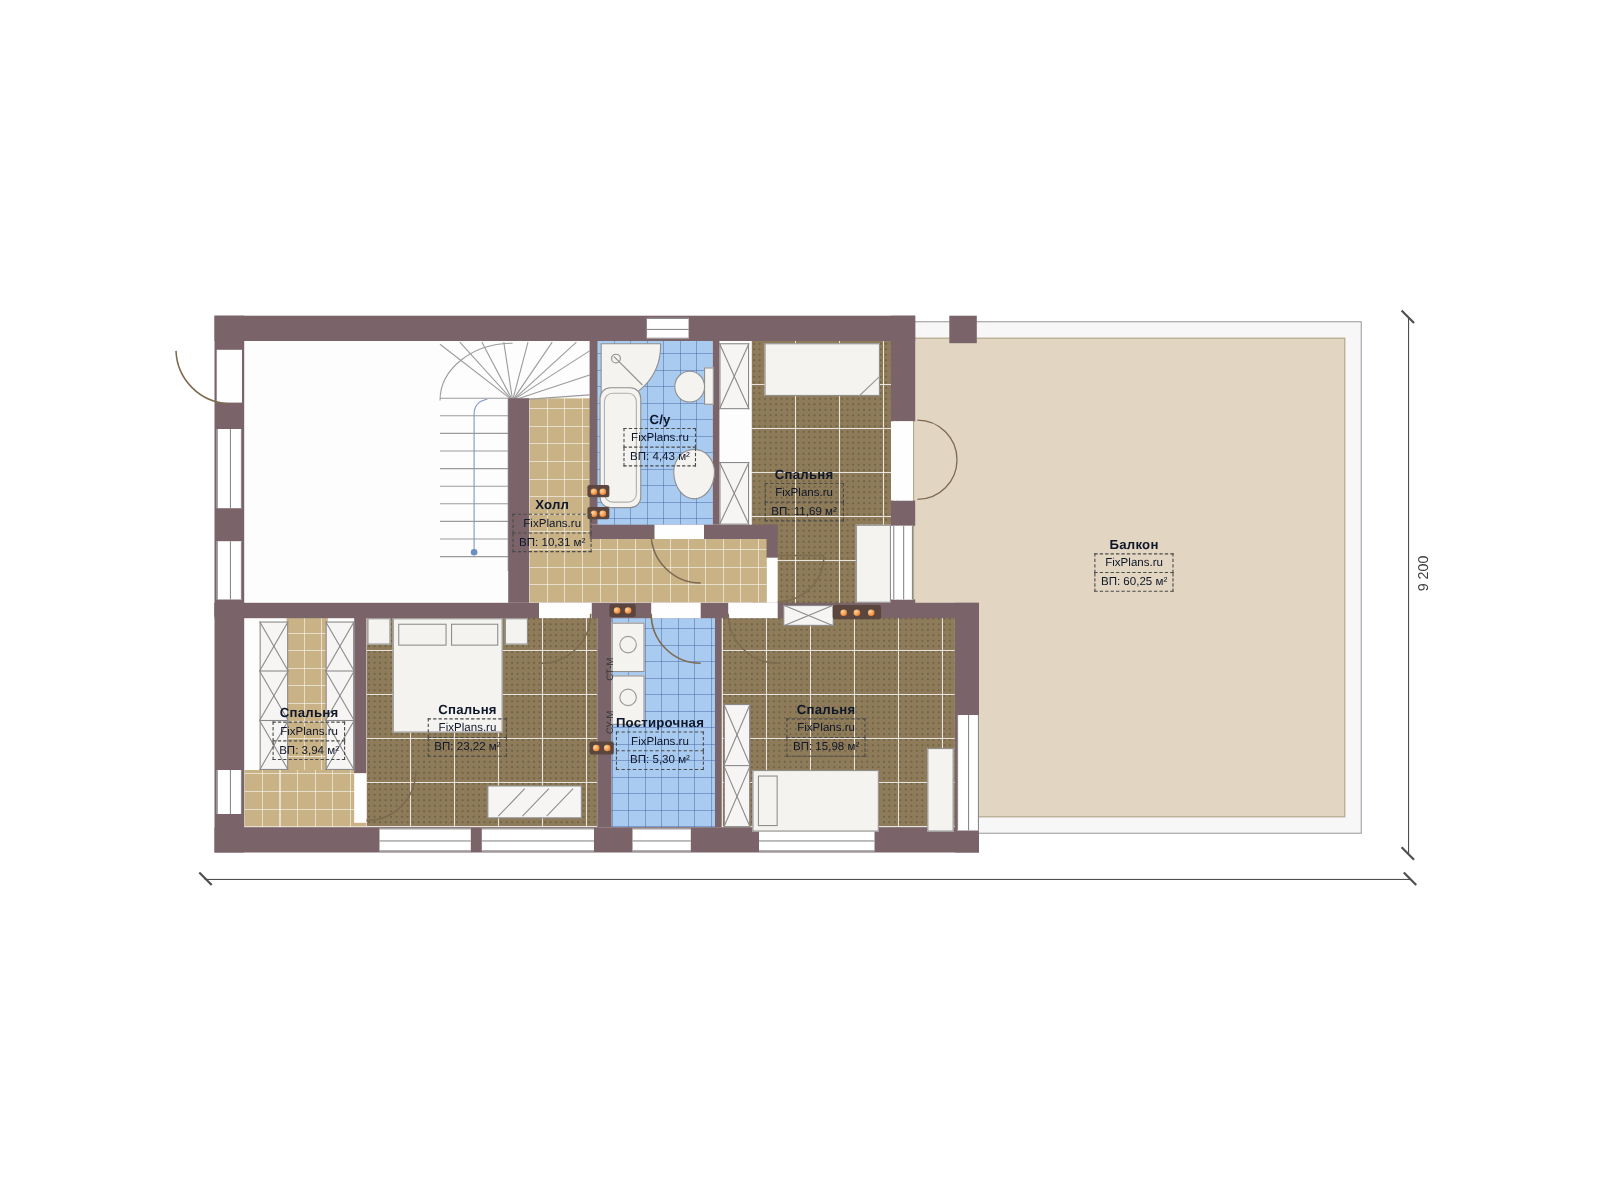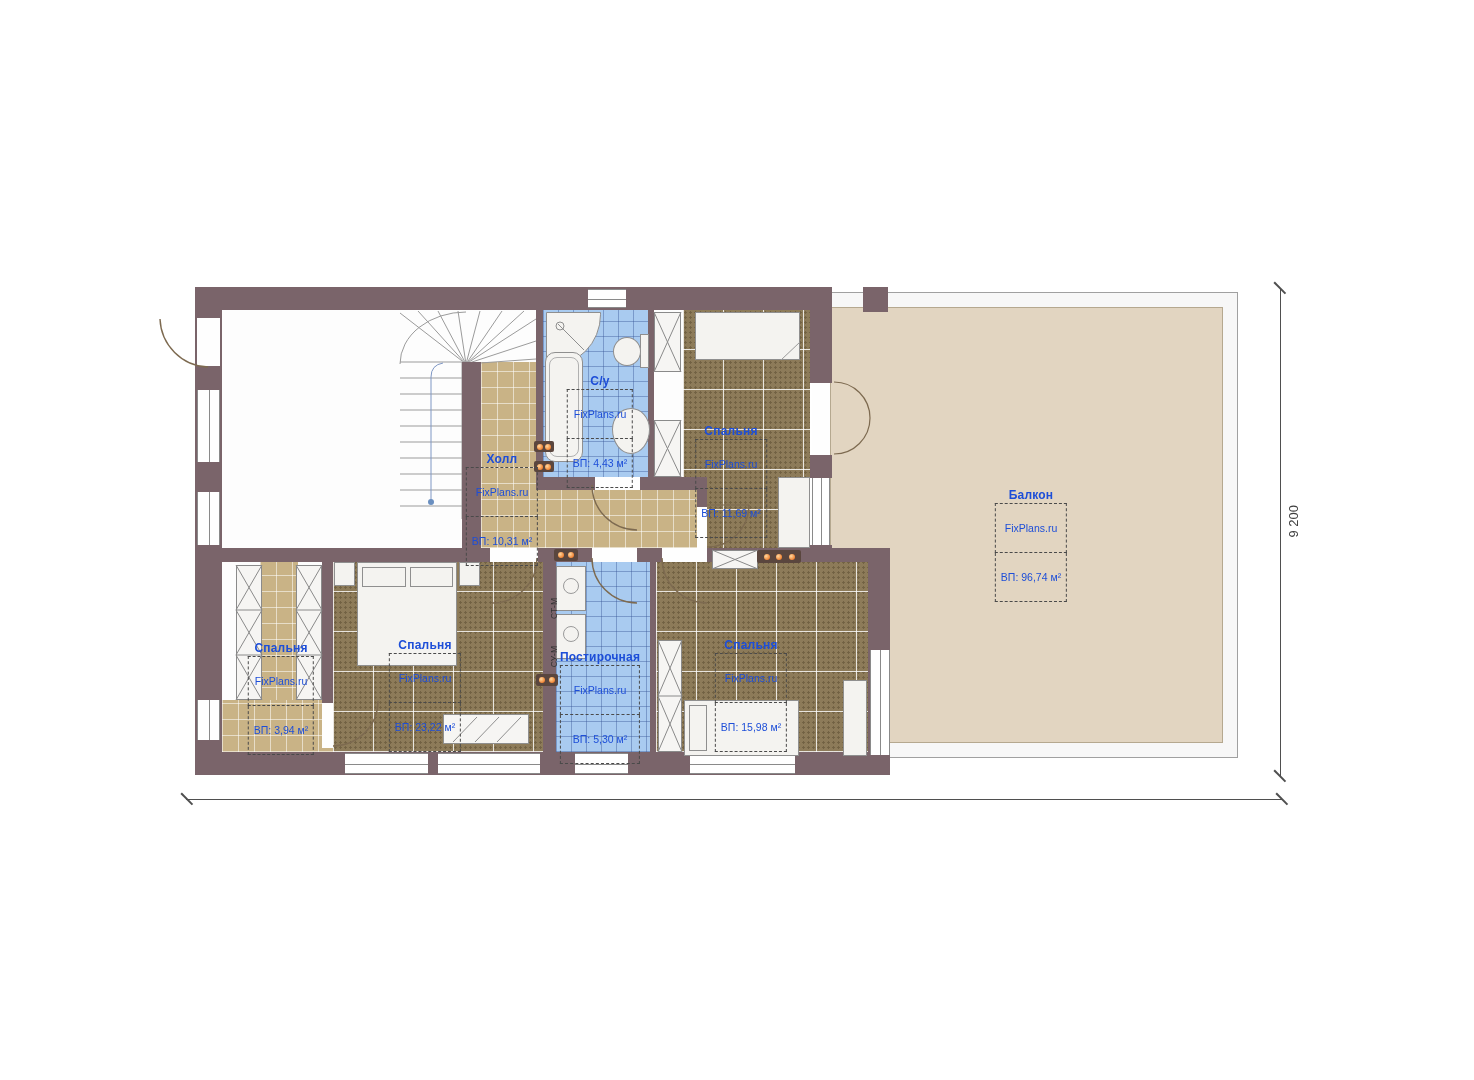--- a/index.html
+++ b/index.html
@@ -16,23 +16,23 @@
     background-image:repeating-linear-gradient(0deg,rgba(255,255,255,.8) 0 1px,transparent 1px 40px),repeating-linear-gradient(90deg,rgba(255,255,255,.8) 0 1px,transparent 1px 40px),radial-gradient(rgba(45,33,14,.28) 1px,transparent 1.3px);
     background-size:auto,auto,5px 5px;}
   .beige{position:absolute;background:#e2d5c1;border:1px solid #b5a88f;box-sizing:border-box;}
   .band{position:absolute;background:#f7f7f7;border:1px solid #a0a0a0;box-sizing:border-box;}
   .win-h{position:absolute;background:#fff;border-top:1.5px solid #8a8a8a;border-bottom:1.5px solid #8a8a8a;box-sizing:border-box;}
   .win-h::after{content:"";position:absolute;left:0;right:0;top:50%;height:1px;background:#8a8a8a;}
   .win-v{position:absolute;background:#fff;border-left:1.5px solid #8a8a8a;border-right:1.5px solid #8a8a8a;box-sizing:border-box;}
   .win-v::after{content:"";position:absolute;top:0;bottom:0;left:50%;width:1px;background:#8a8a8a;}
   .gap{position:absolute;background:#fefefe;}
   .fur{position:absolute;background:#f4f3f0;border:1px solid #8f8f8f;box-sizing:border-box;}
-  .rlabel{position:absolute;transform:translateX(-50%);text-align:center;color:#1d4ed8;z-index:40;}
+  .rlabel{position:absolute;transform:translateX(-50%);text-align:center;color:#0f172a;z-index:40;}
   .rname{font-size:12px;font-weight:bold;margin-bottom:1px;white-space:nowrap;letter-spacing:.2px;}
-  .rbox{border:1px dashed #4a4a4a;font-size:10.5px;padding:16px 5px;line-height:16px;white-space:nowrap;}
+  .rbox{border:1px dashed #4a4a4a;font-size:10.5px;padding:0 5px;line-height:16px;white-space:nowrap;}
   .rbox + .rbox{border-top:none;}
   .sock{position:absolute;background:#5a463e;border-radius:2px;display:flex;align-items:center;justify-content:space-evenly;z-index:35;}
   .sock i{width:6px;height:6px;border-radius:50%;background:radial-gradient(circle at 35% 35%,#ffd9a0,#f07f2e 75%);}
   .dim{position:absolute;color:#3f3f3f;font-size:13px;}
   .dline-h{position:absolute;border-top:1px solid #4f4f4f;}
   .dline-v{position:absolute;border-left:1px solid #4f4f4f;}
   .tick{position:absolute;width:16px;height:1.5px;background:#4f4f4f;transform:rotate(45deg);}
   .vtext{writing-mode:vertical-rl;transform:rotate(180deg);}
   svg.abs{position:absolute;overflow:visible;}
 </style>
@@ -270,21 +270,21 @@
     <div class="rbox">ВП: 4,43 м²</div>
   </div>
   <div class="rlabel" style="left:731px;top:424px;">
     <div class="rname">Спальня</div>
     <div class="rbox">FixPlans.ru</div>
     <div class="rbox">ВП: 11,69 м²</div>
   </div>
   <div class="rlabel" style="left:1031px;top:488px;text-align:center;">
     <div class="rname">Балкон</div>
     <div class="rbox">FixPlans.ru</div>
-    <div class="rbox">ВП: 96,74 м²</div>
+    <div class="rbox">ВП: 60,25 м²</div>
   </div>
   <div class="rlabel" style="left:281px;top:641px;">
     <div class="rname">Спальня</div>
     <div class="rbox">FixPlans.ru</div>
     <div class="rbox">ВП: 3,94 м²</div>
   </div>
   <div class="rlabel" style="left:425px;top:638px;">
     <div class="rname">Спальня</div>
     <div class="rbox">FixPlans.ru</div>
     <div class="rbox">ВП: 23,22 м²</div>

